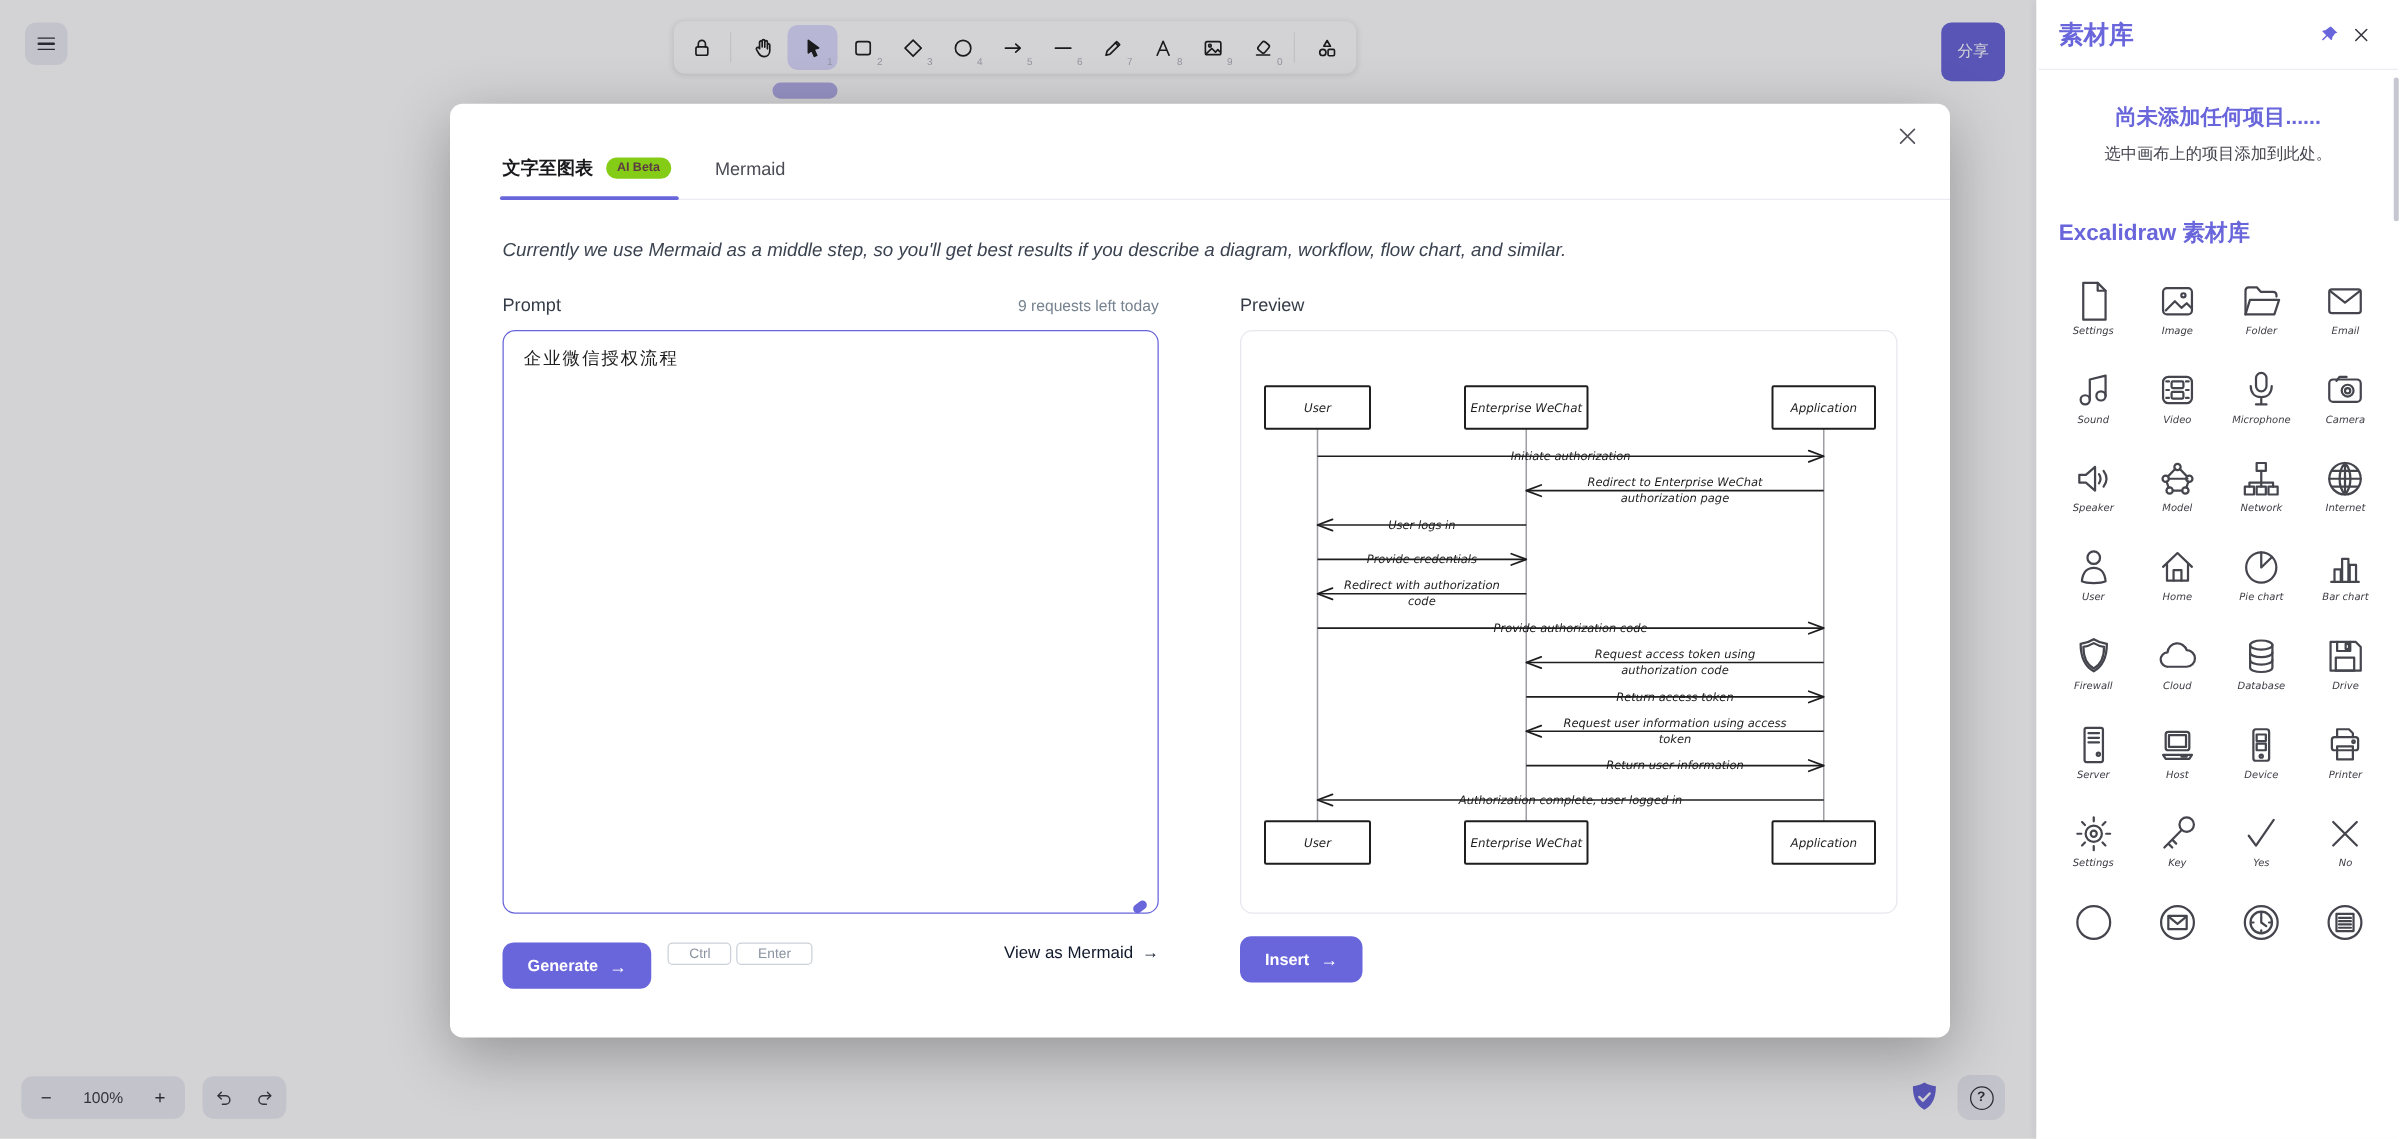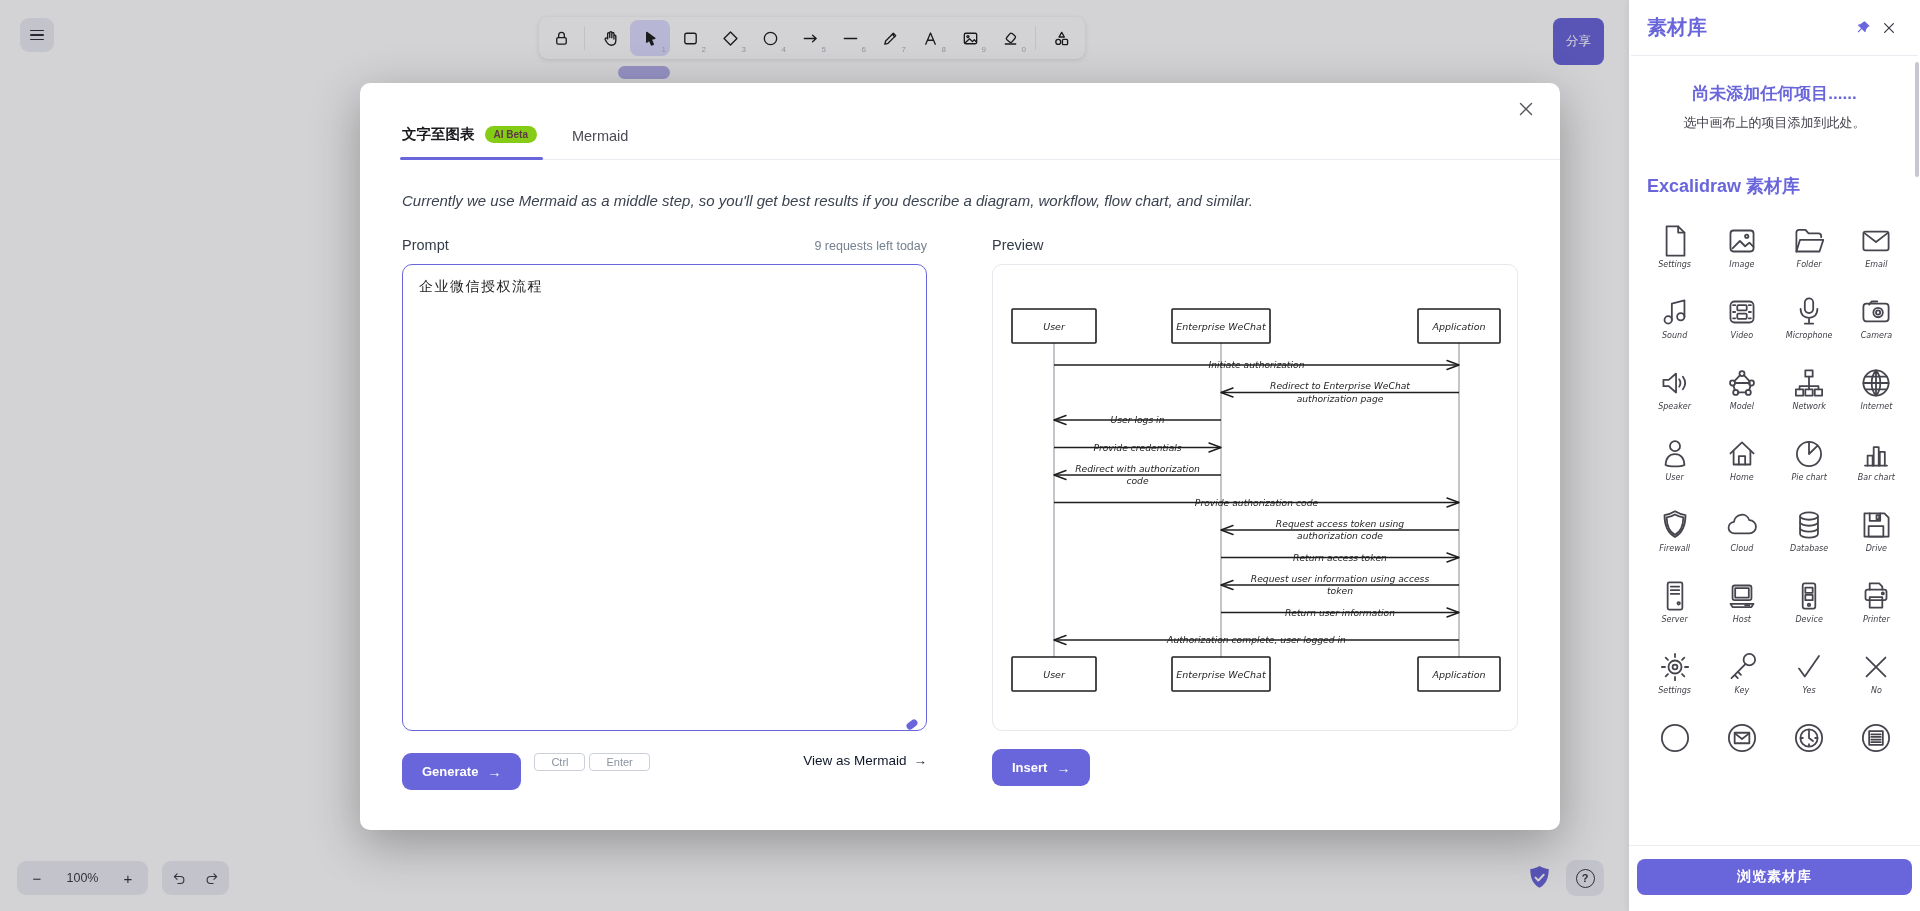--- a/index.html
+++ b/index.html
@@ -502,23 +502,20 @@
       </div>
       <div class="lib-item">
         <svg class="lib" viewBox="0 0 40 40">
           <circle cx="20" cy="20" r="12.5"></circle>
           <rect x="13.5" y="13.5" width="13" height="13"></rect>
           <path d="M15.5 16.5h9M15.5 19h9M15.5 21.5h9M15.5 24h9"></path>
         </svg>
       </div>
     </div>
 
-  <div id="sidebar-footer">
-    <button id="browse-btn">浏览素材库</button>
-  </div>
   <div id="sidebar-scrollthumb"></div>
 </aside>
 
 <div id="modal">
   <button id="modal-close">
     <svg class="icon" viewBox="0 0 14 14">
         <path d="M1.5 1.5l11 11M12.5 1.5l-11 11"></path>
       </svg>
   </button>
 

